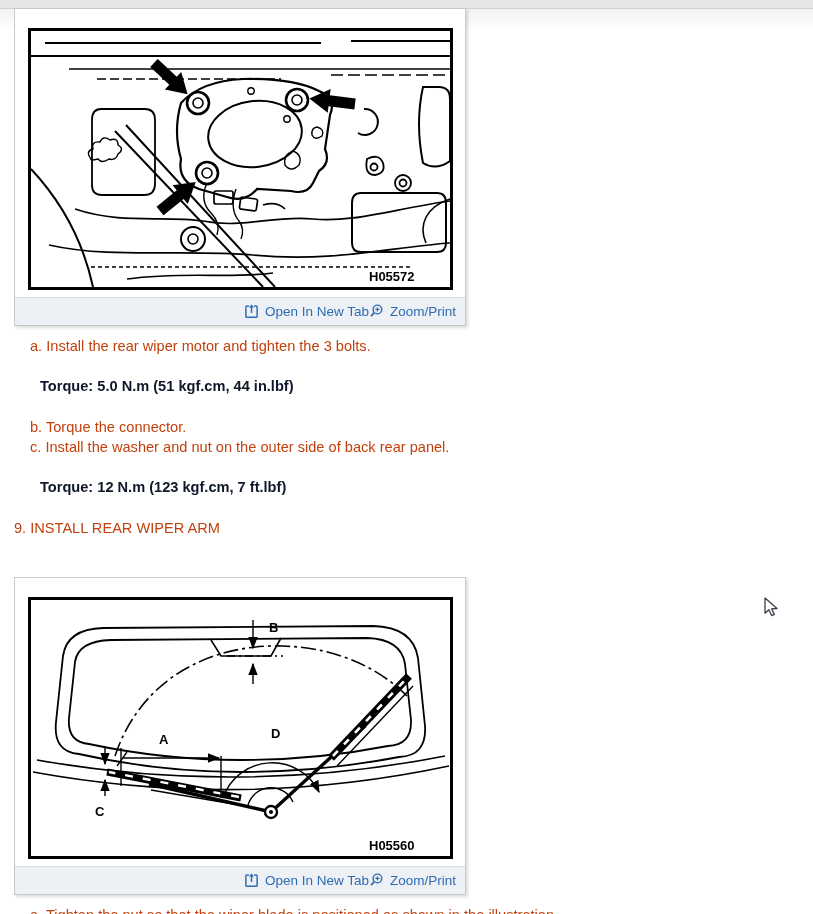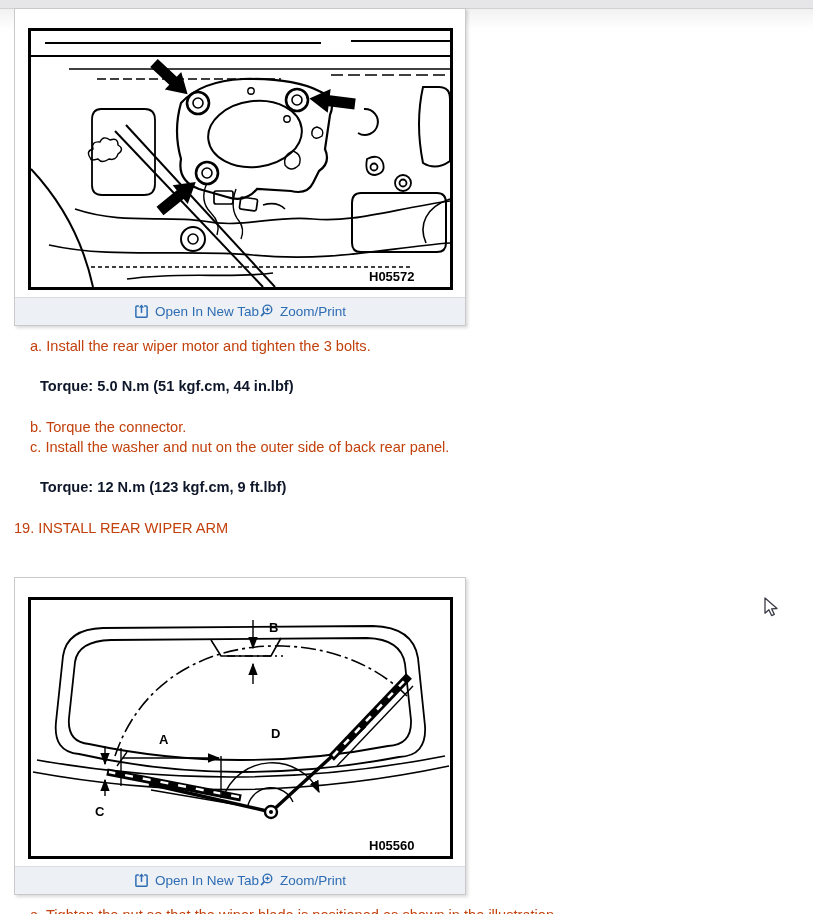--- a/index.html
+++ b/index.html
@@ -17,21 +17,21 @@
     position:absolute;left:14px;width:452px;
     background:#ffffff;border:1px solid #c9c9c9;
     box-shadow:2px 2px 3px rgba(0,0,0,0.14);
     box-sizing:border-box;
   }
   .fig-panel .img-wrap{padding:19px 12px 7px 13px;background:#ffffff;}
   .fig-frame{border:3px solid #000;width:419px;height:256px;background:#fff;}
   .fig-frame svg{display:block;}
   .fig-footer{
     height:27px;background:#edf0f4;border-top:1px solid #d9dde3;
-    display:flex;align-items:center;justify-content:center;
+    display:flex;align-items:center;justify-content:flex-end;
     padding:0 9px;
   }
   .fig-link{display:flex;align-items:center;gap:6px;color:#2e6db4;font-size:13.5px;cursor:pointer;}
   .fig-link svg{flex:0 0 auto;}
 
   
   .txt{position:absolute;color:#c2410c;font-size:14.6px;line-height:19px;white-space:nowrap;}
   .bold{font-weight:bold;color:#0f172a;}
 
   .diagram-line{stroke:#000;fill:none;}
@@ -151,22 +151,22 @@
       </span>
       <span>Zoom/Print</span>
     </span>
   </div>
 </div>
 
 <div class="txt" style="left:30px;top:337px;">a. Install the rear wiper motor and tighten the 3 bolts.</div>
 <div class="txt bold" style="left:40px;top:377px;">Torque: 5.0 N.m (51 kgf.cm, 44 in.lbf)</div>
 <div class="txt" style="left:30px;top:418px;">b. Torque the connector.</div>
 <div class="txt" style="left:30px;top:438px;">c. Install the washer and nut on the outer side of back rear panel.</div>
-<div class="txt bold" style="left:40px;top:478px;">Torque: 12 N.m (123 kgf.cm, 9 ft.lbf)</div>
-<div class="txt" style="left:14px;top:519px;">19. INSTALL REAR WIPER ARM</div>
+<div class="txt bold" style="left:40px;top:478px;">Torque: 12 N.m (123 kgf.cm, 7 ft.lbf)</div>
+<div class="txt" style="left:14px;top:519px;">9. INSTALL REAR WIPER ARM</div>
 
 <div class="fig-panel" style="top:577px;">
   <div class="img-wrap">
     <div class="fig-frame">
       <svg width="419" height="256" viewBox="0 0 419 256">
         <defs>
           <marker id="arr2" viewBox="0 0 10 10" refX="9" refY="5" markerWidth="9" markerHeight="9" orient="auto">
             <path d="M0,1.2 L10,5 L0,8.8 Z" fill="#000"></path>
           </marker>
         </defs>

